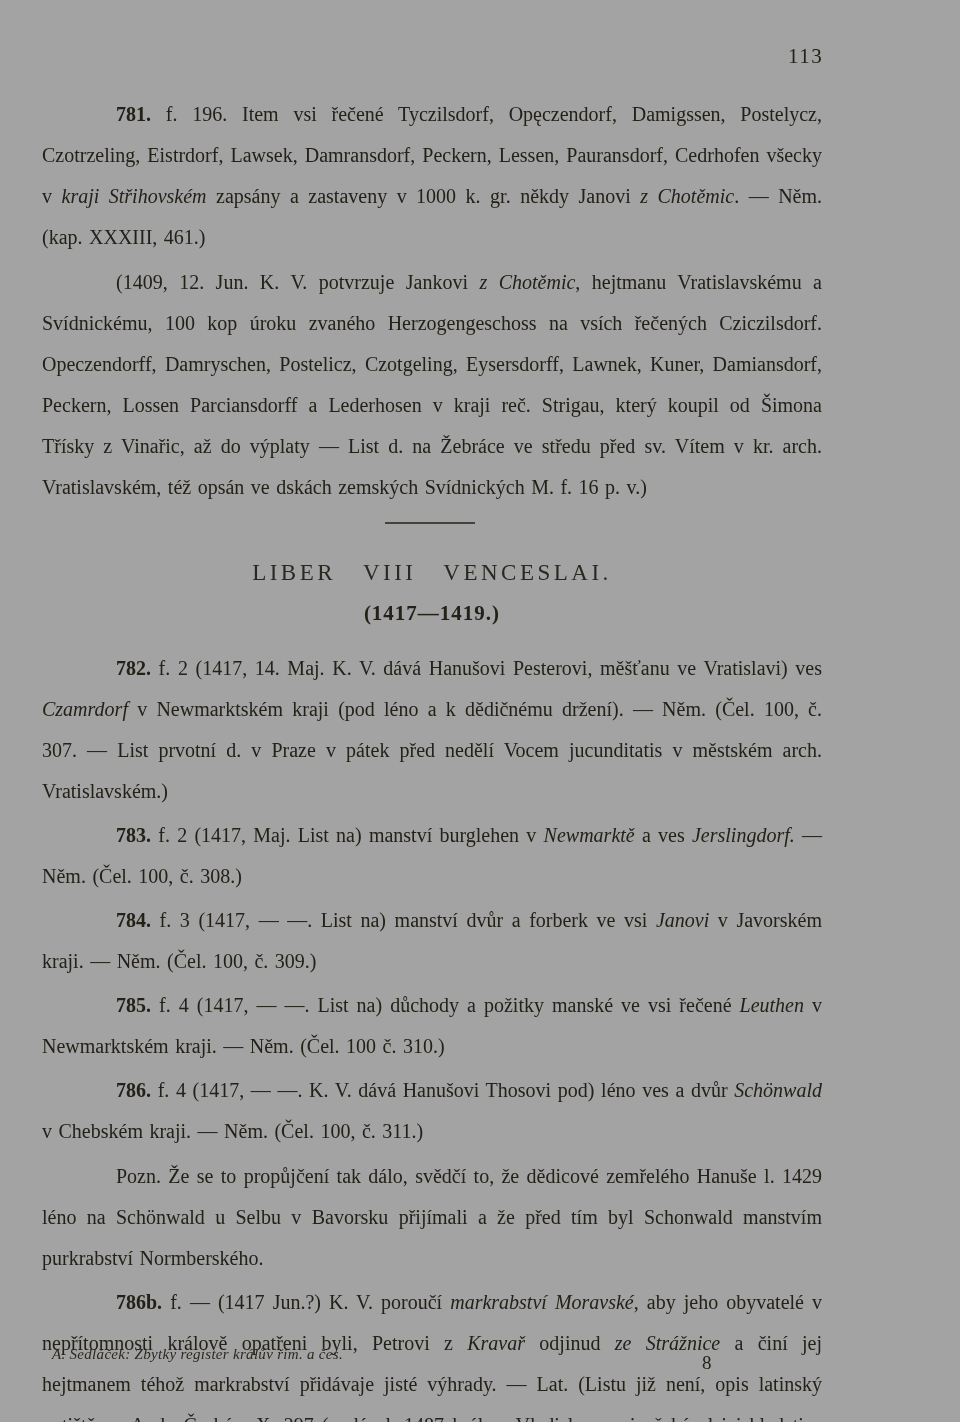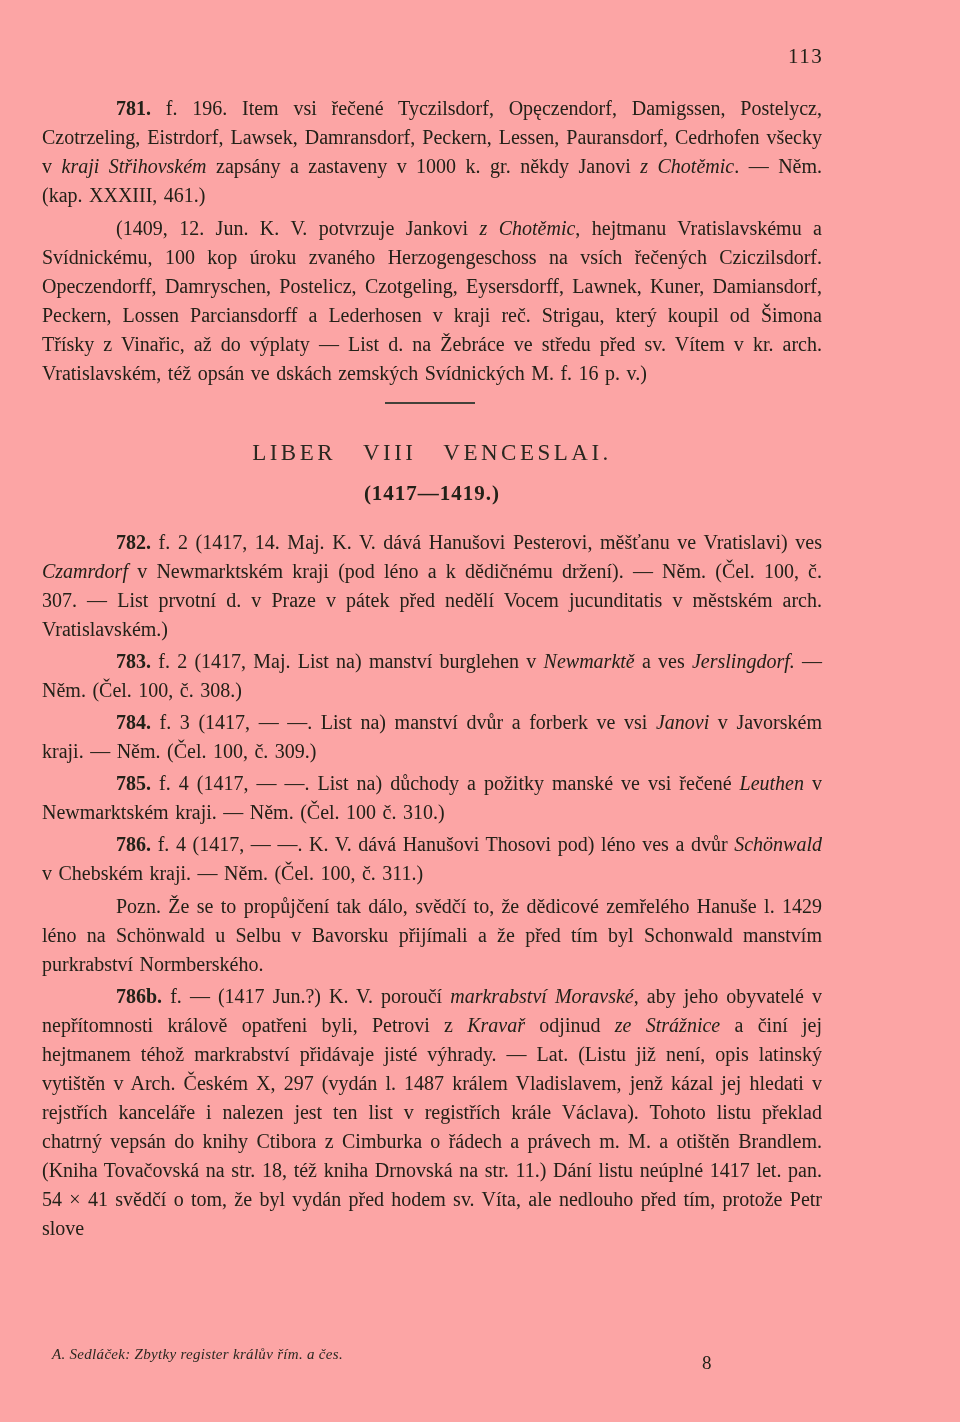--- a/index.html
+++ b/index.html
@@ -4,39 +4,39 @@
 <style>
   html, body { margin: 0; padding: 0; }
   body {
     width: 960px; height: 1422px;
     background: #e9e9e7;
     font-family: "Liberation Serif", "DejaVu Serif", serif;
   }
   .sheet {
     position: relative;
     width: 960px; height: 1422px;
-    background: #fca5a5;
+    background: #a3a3a3;
     color: #232118;
     overflow: hidden;
   }
   .pagenum {
     position: absolute;
     top: 44px; left: 788px;
     font-size: 21px;
     letter-spacing: 1.5px;
   }
   .measure {
     position: absolute;
     left: 42px; top: 94px;
     width: 780px;
   }
   .para {
     margin: 0;
     font-size: 20px;
-    line-height: 29px;
+    line-height: 41px;
     text-align: justify;
     text-indent: 74px;
     word-spacing: 1.5px;
   }
   .para.cont { text-indent: 74px; }
   .gap { margin-top: 3px; }
   .nogap { margin-top: 4px; }
   .b { font-weight: bold; }
   .i { font-style: italic; }
   .divider {

